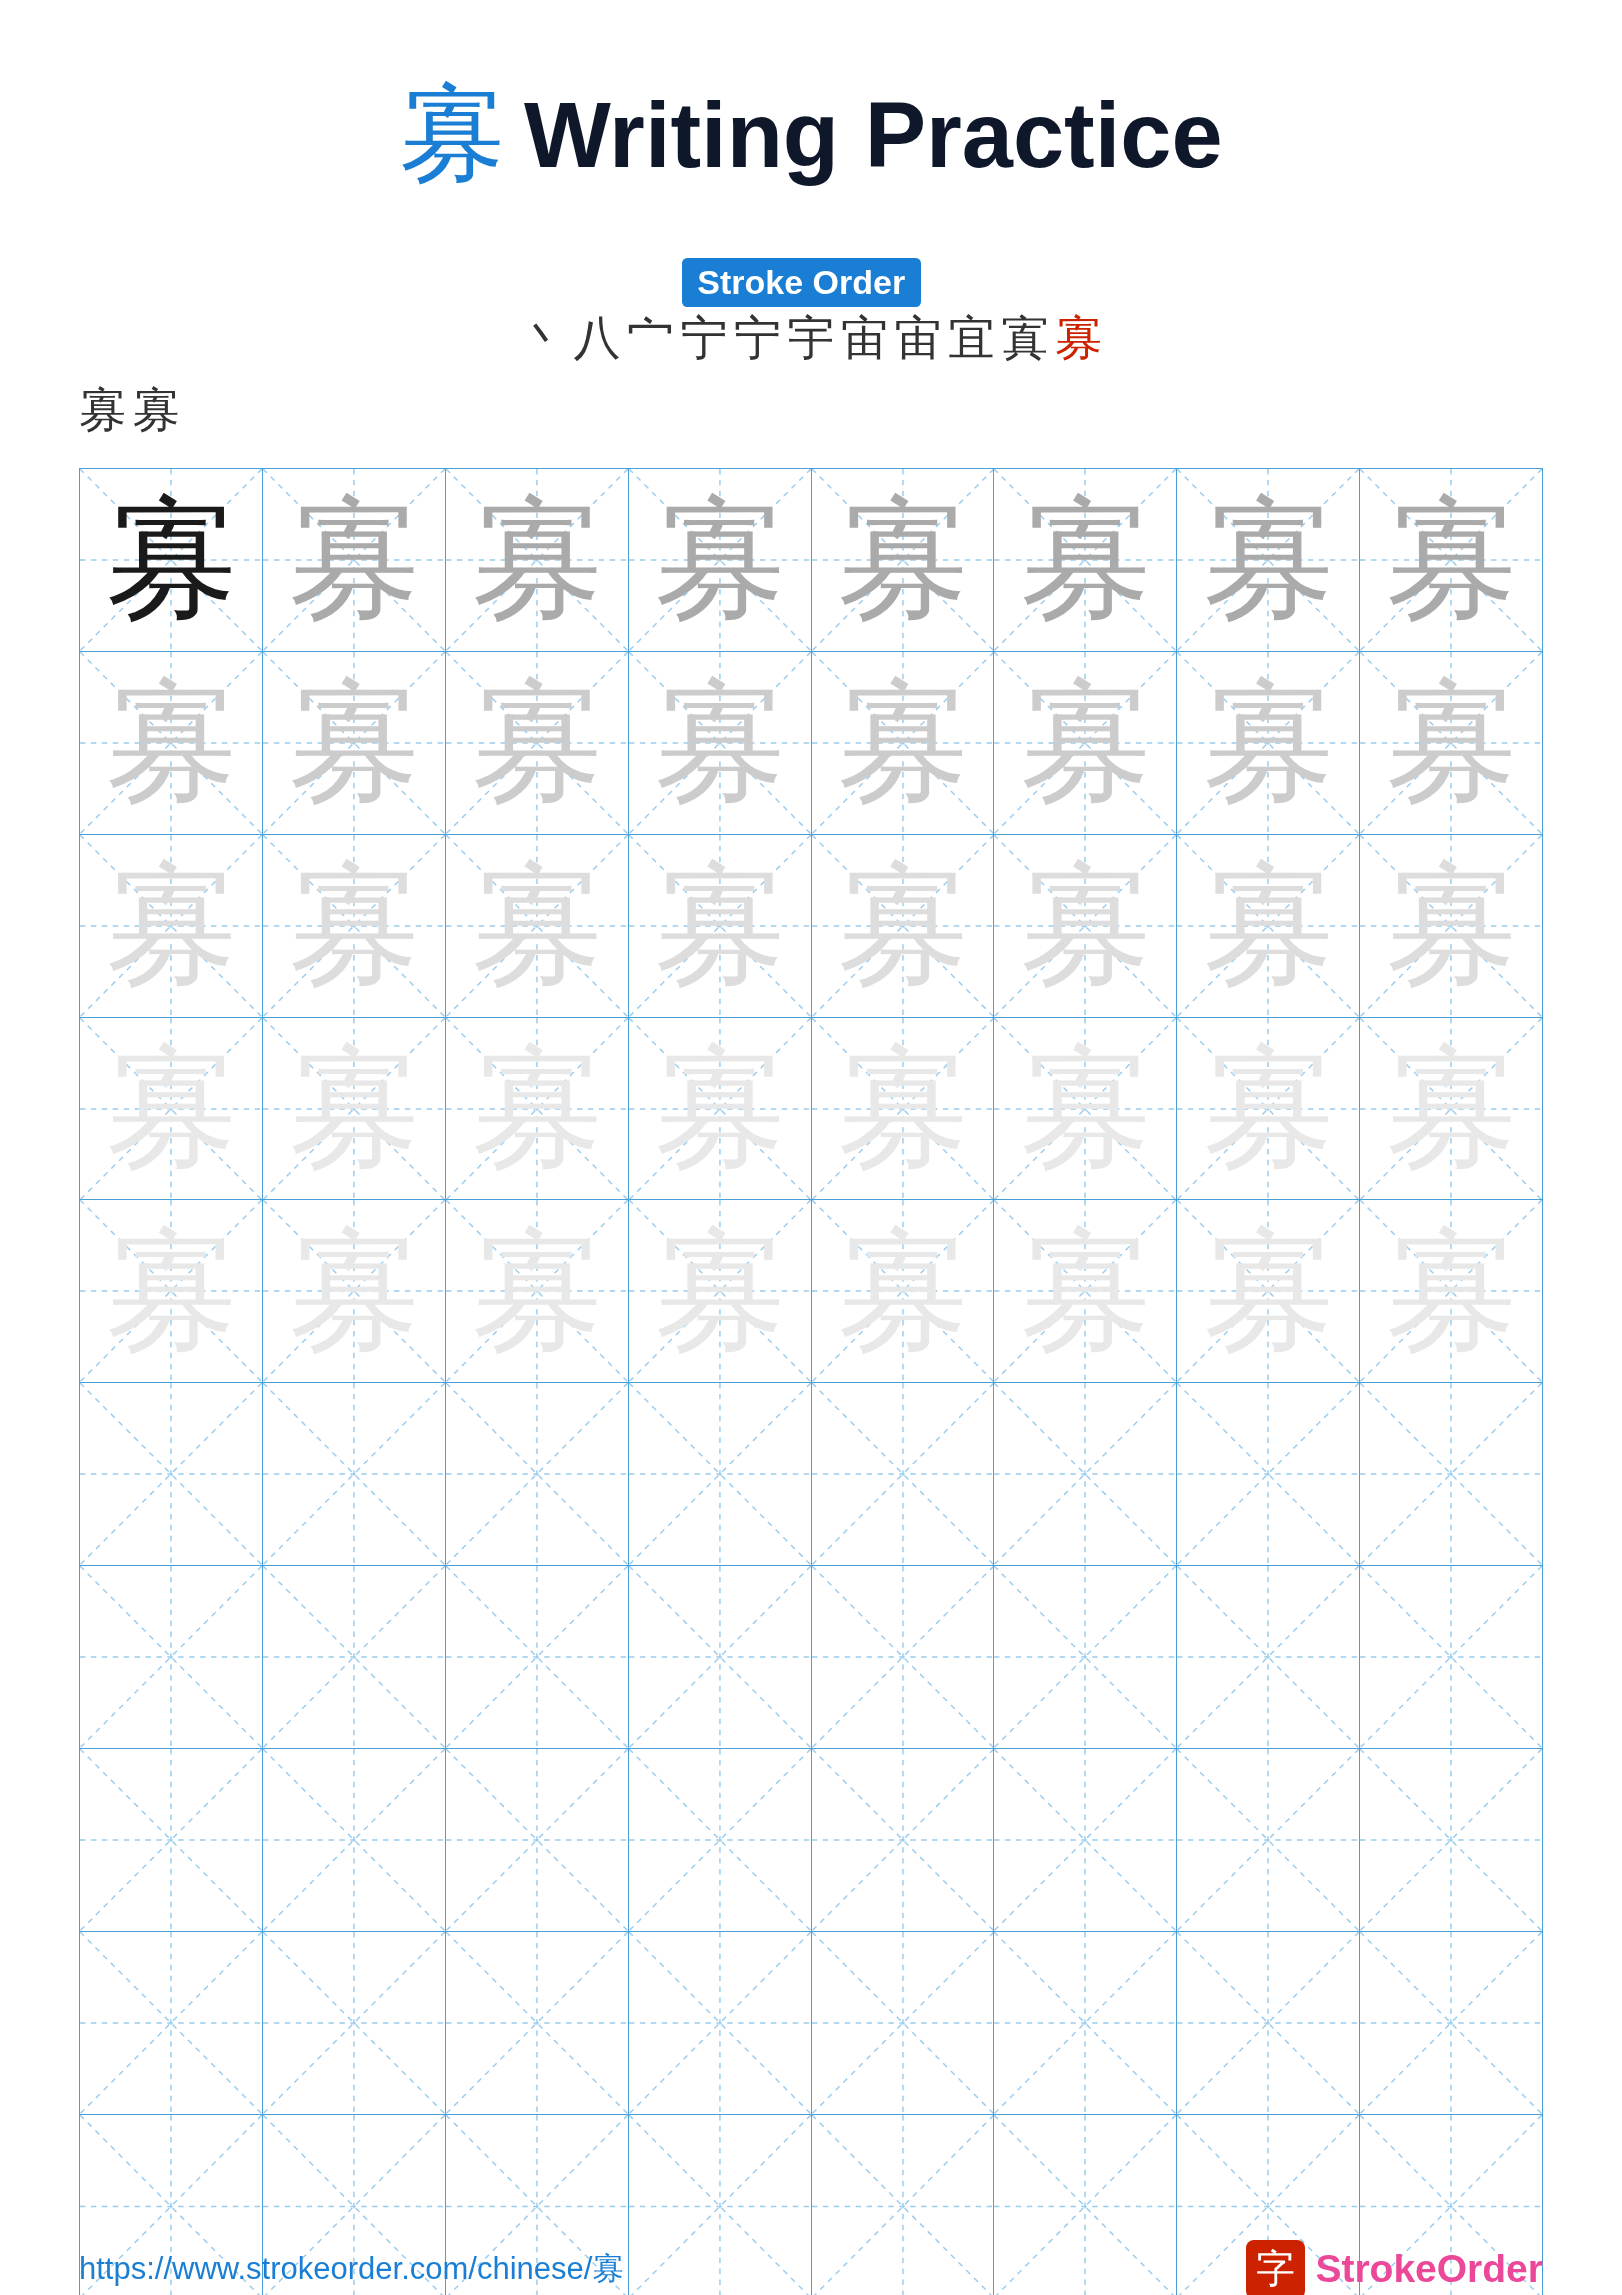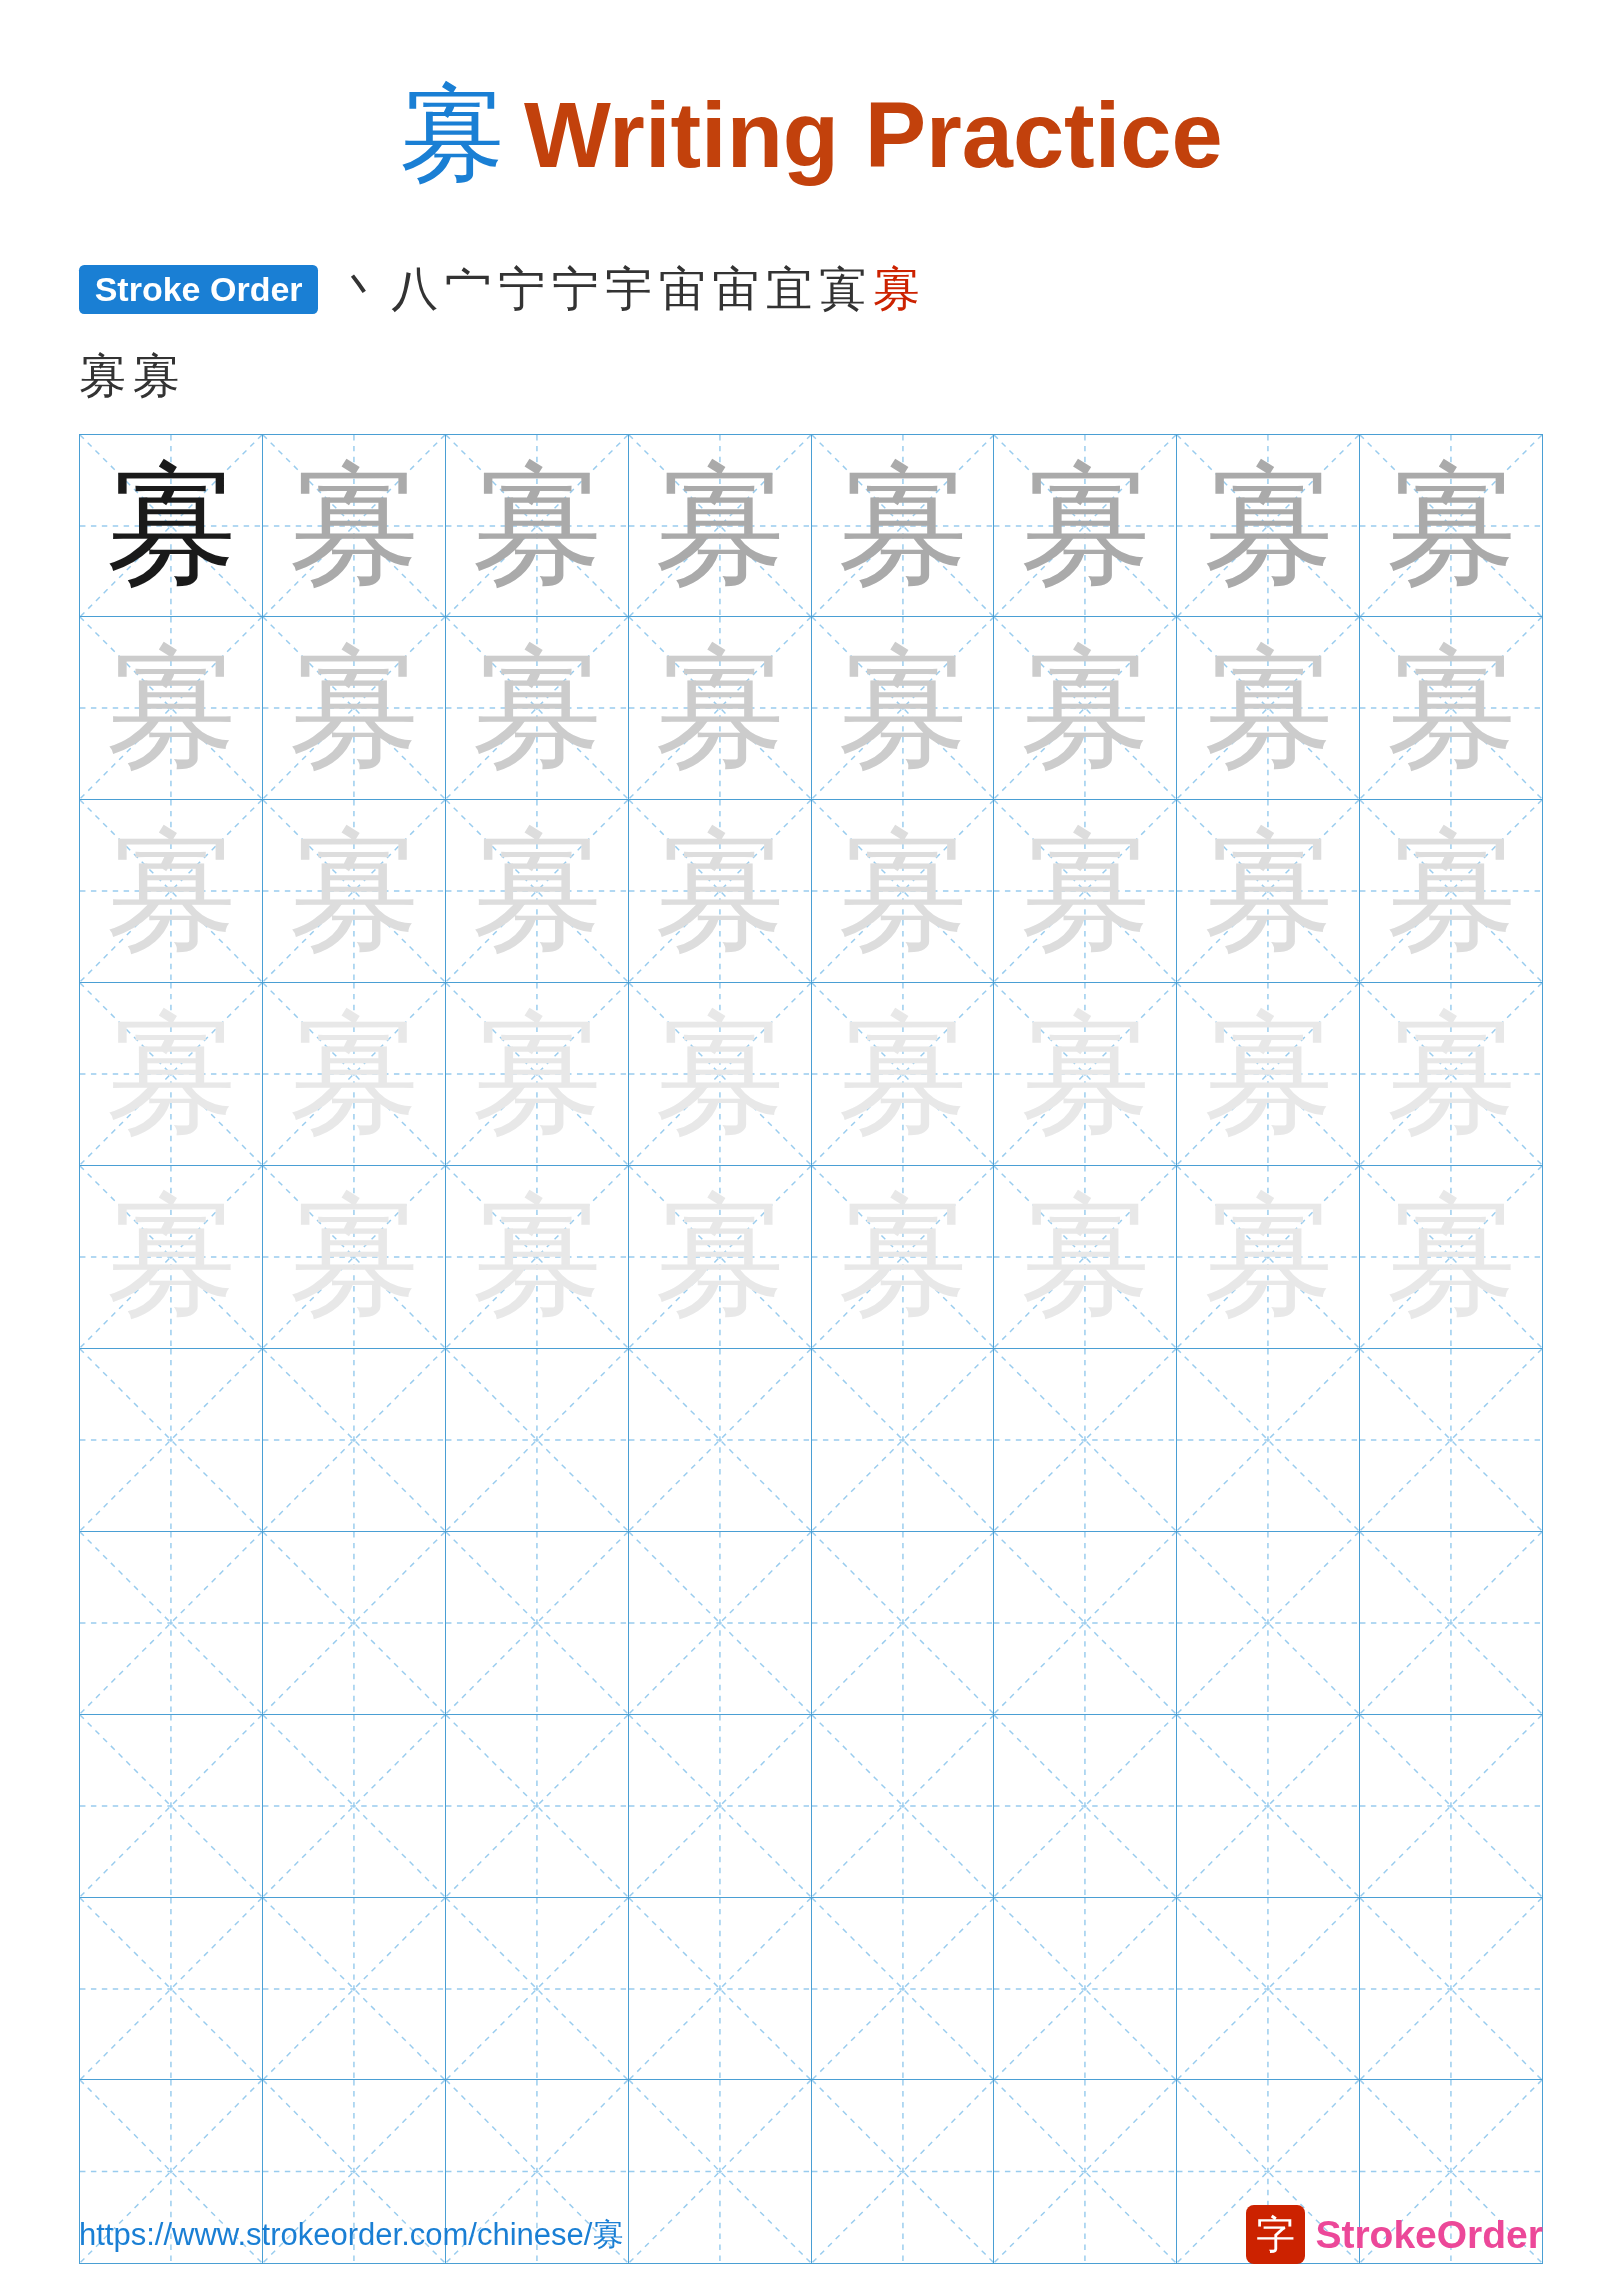--- a/index.html
+++ b/index.html
@@ -33,39 +33,40 @@
     .title-char {
       font-size: 105px;
       color: #1a7fd4;
       font-family: serif;
       margin-right: 19.6px;
     }
 
     .title-text {
       font-size: 92px;
       font-weight: bold;
-      color: #c2410c;
+      color: #0f172a;
       font-family: 'Arial', sans-serif;
     }
 
     
     .stroke-order-section {
       width: 100%;
       margin-bottom: 26px;
       display: flex;
       flex-direction: column;
       align-items: flex-start;
     }
 
     .stroke-order-row {
       display: flex;
       align-items: center;
       flex-wrap: wrap;
       width: 100%;
-      margin-bottom: 17px;
+      margin-bottom: 2px;
+      flex-direction: column;
     }
 
     .stroke-order-badge {
       background: #1a7fd4;
       color: white;
       font-size: 34px;
       padding: 5.2px 15.7px;
       border-radius: 5.2px;
       margin-right: 19.6px;
       font-family: 'Arial', sans-serif;

